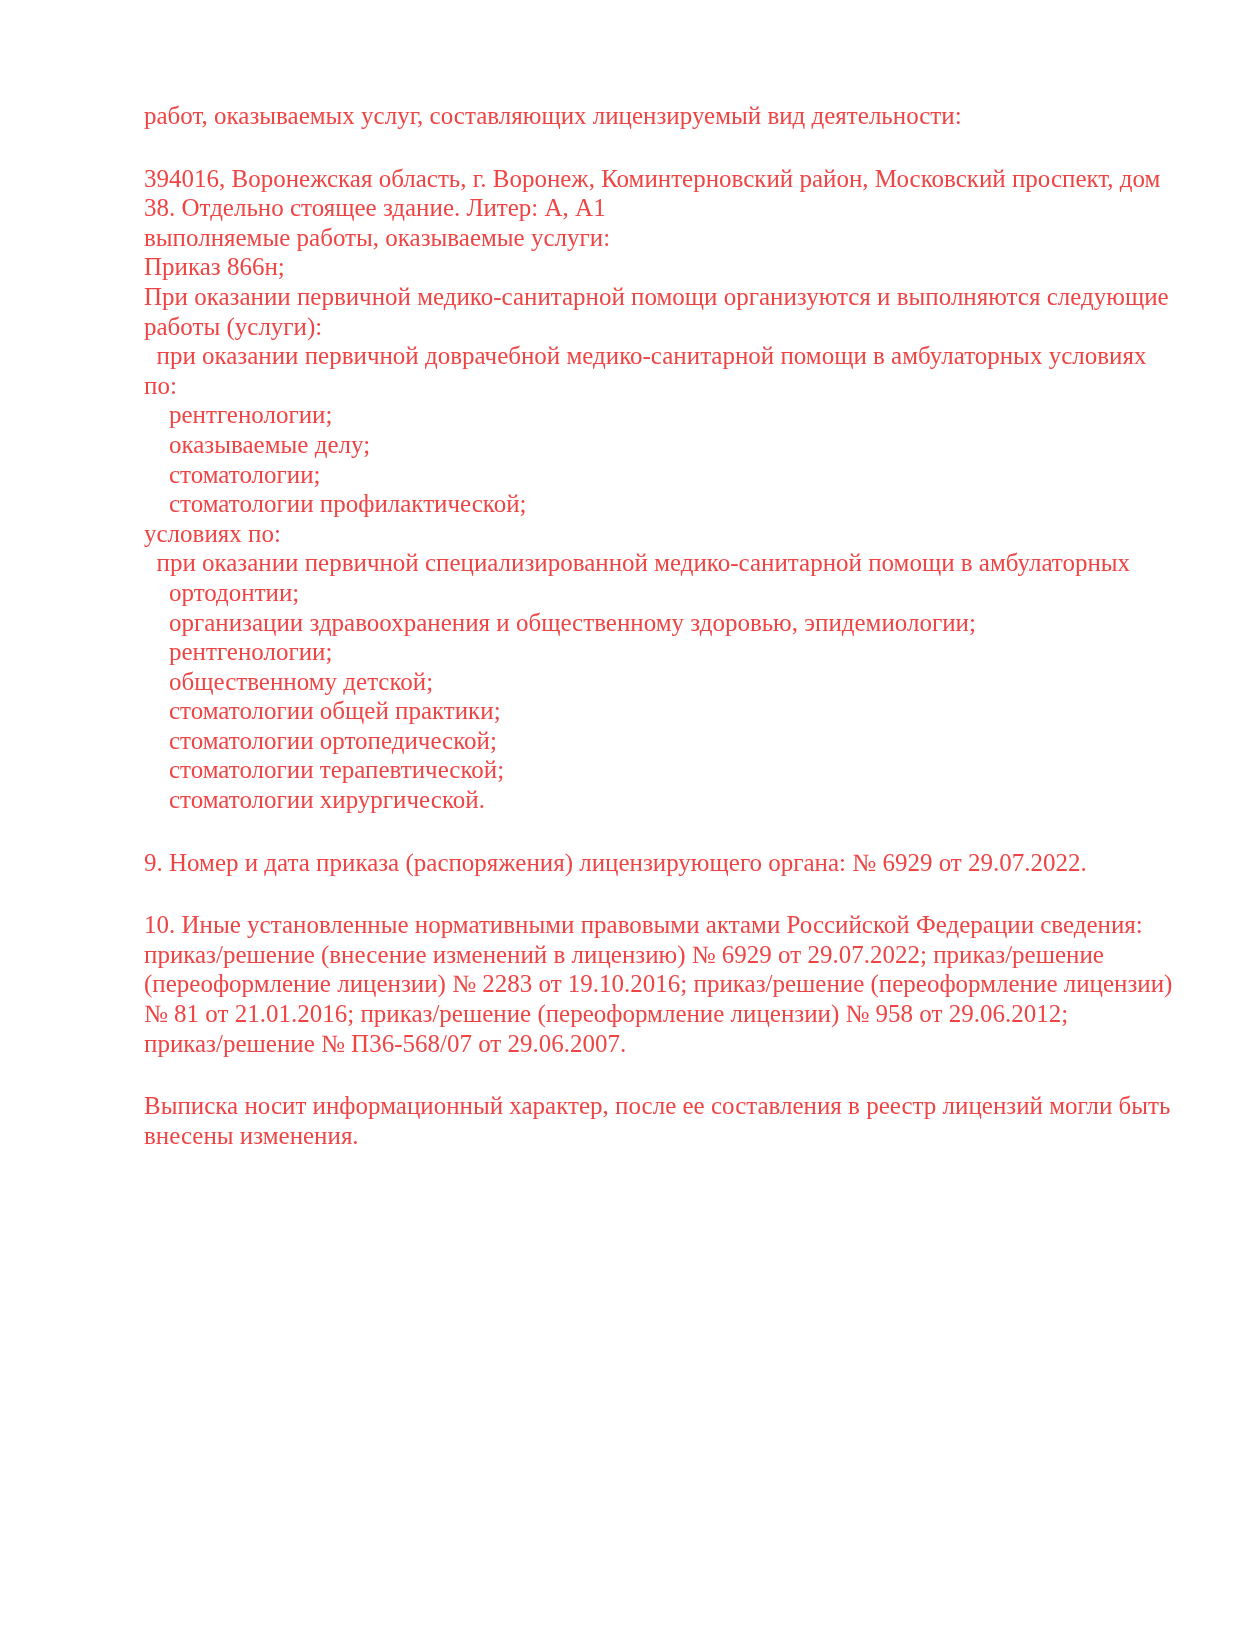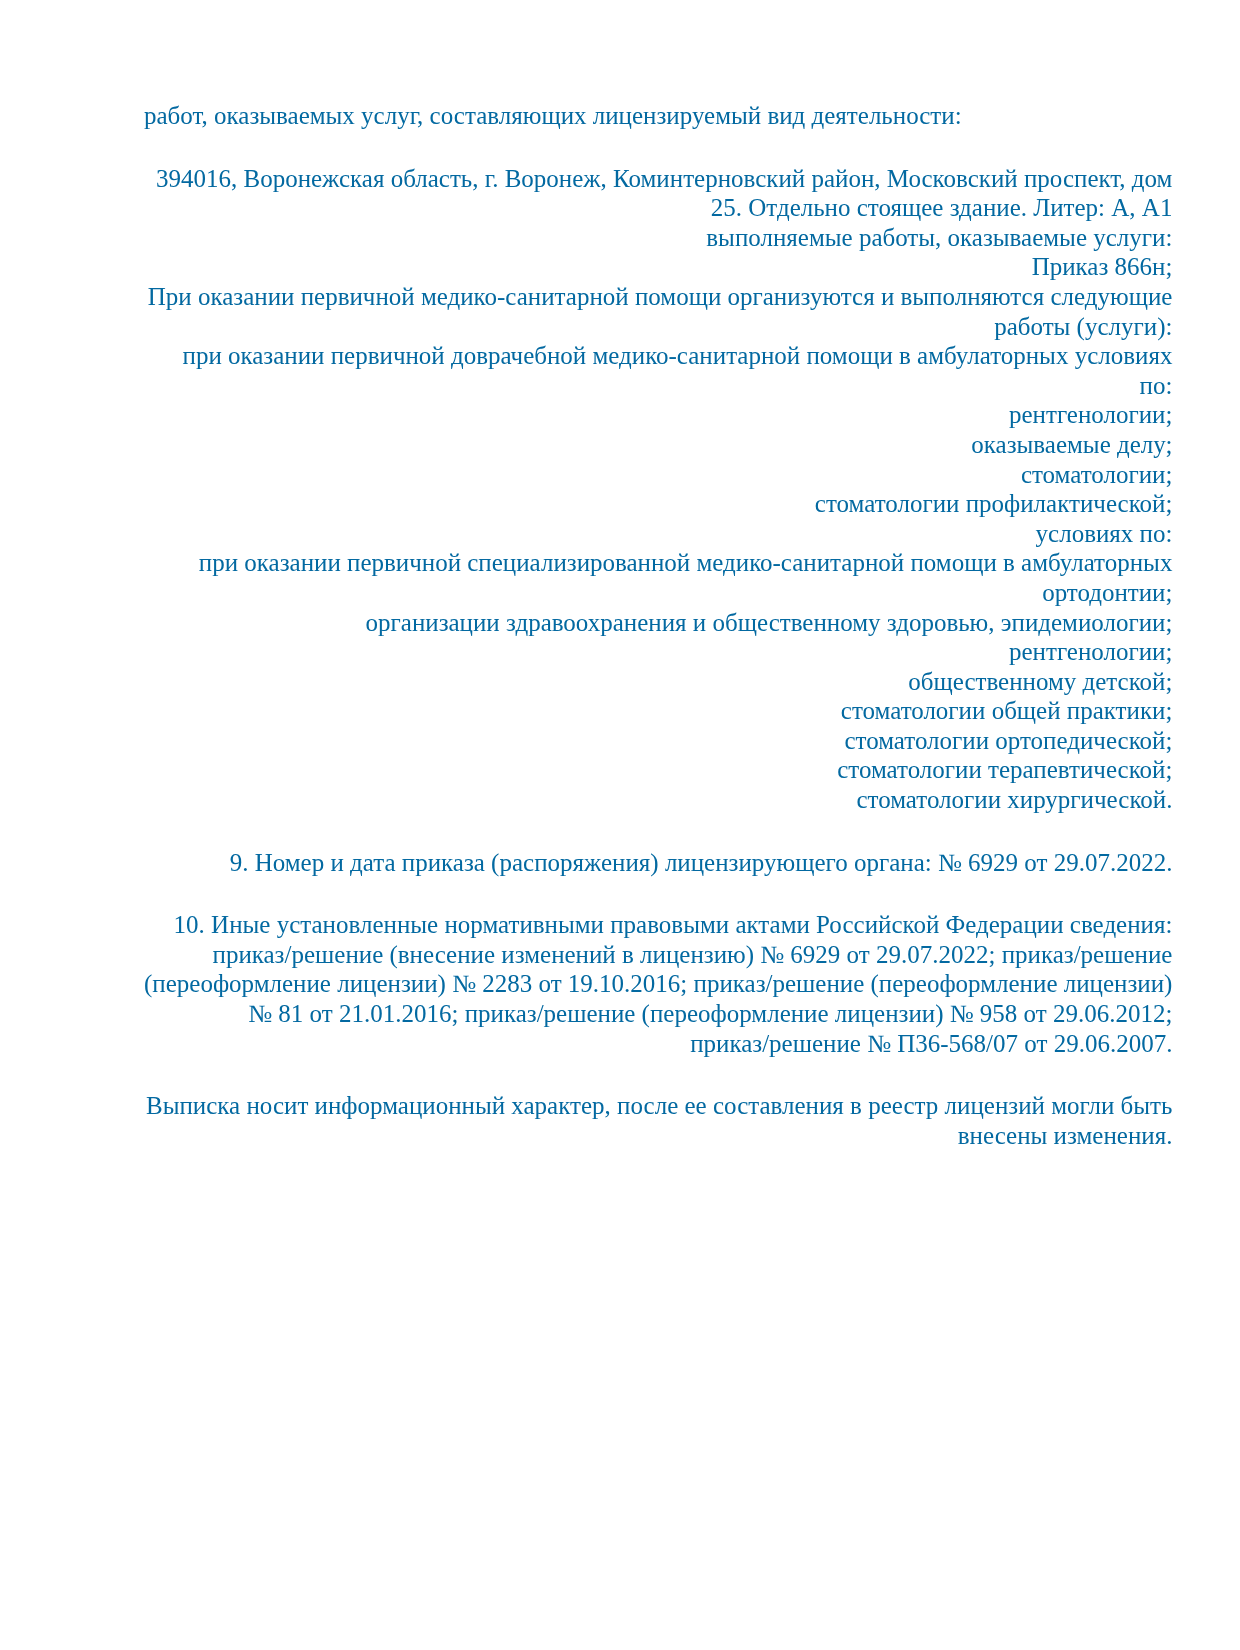--- a/index.html
+++ b/index.html
@@ -17,51 +17,50 @@
     position: absolute;
     left: 0; top: 0;
     width: 1240px;
     height: 1650px;
     background: #ffffff;
   }
   .doc {
     position: absolute;
     left: 144px;
     top: 101px;
-    color: #0369a1;
+    color: #ef4444;
     font-family: "Liberation Serif", "DejaVu Serif", serif;
     font-size: 25px;
   }
   .para {
     margin: 0;
     padding: 0;
   }
   .para + .para {
     margin-top: 33px;
-    text-align: right;
   }
   .line {
     white-space: pre;           
     line-height: 29.6px;
     min-height: 29.6px;
   }
 </style>
 </head>
 <body>
 
 <div class="page">
   <div class="doc">
 
     <div class="para">
       <div class="line">работ, оказываемых услуг, составляющих лицензируемый вид деятельности:</div>
     </div>
 
     <div class="para">
       <div class="line">394016, Воронежская область, г. Воронеж, Коминтерновский район, Московский проспект, дом</div>
-      <div class="line">25. Отдельно стоящее здание. Литер: А, А1</div>
+      <div class="line">38. Отдельно стоящее здание. Литер: А, А1</div>
       <div class="line">выполняемые работы, оказываемые услуги:</div>
       <div class="line">Приказ 866н;</div>
       <div class="line">При оказании первичной медико-санитарной помощи организуются и выполняются следующие</div>
       <div class="line">работы (услуги):</div>
       <div class="line">  при оказании первичной доврачебной медико-санитарной помощи в амбулаторных условиях</div>
       <div class="line">по:</div>
       <div class="line">    рентгенологии;</div>
       <div class="line">    оказываемые делу;</div>
       <div class="line">    стоматологии;</div>
       <div class="line">    стоматологии профилактической;</div>

